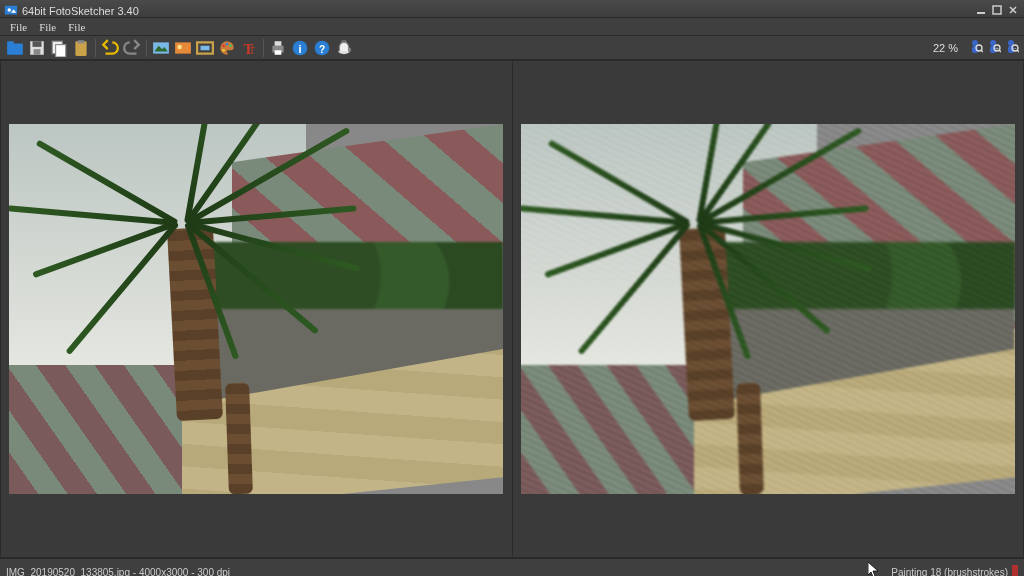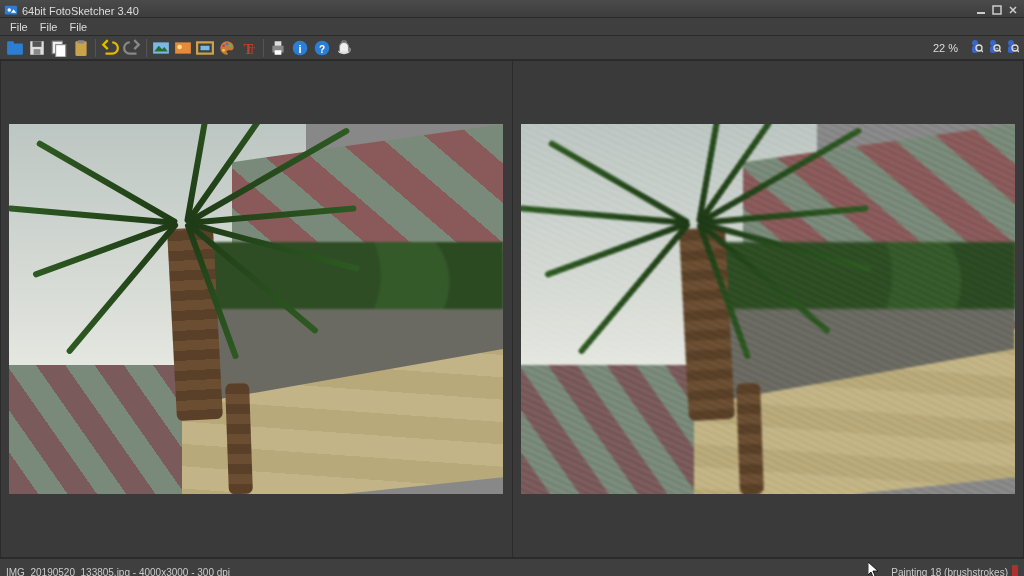--- a/index.html
+++ b/index.html
@@ -5,21 +5,21 @@
   * { margin: 0; padding: 0; box-sizing: border-box; }
   html, body { width: 1024px; height: 576px; overflow: hidden; font-family: "Segoe UI", Tahoma, sans-serif; background: #3a3a3a; }
 
   .titlebar { height: 18px; background: linear-gradient(#4a4a4a,#3d3d3d); display: flex; align-items: flex-end; padding: 0 4px; color: #ddd; font-size: 11px; border-bottom: 1px solid #2a2a2a; }
   .titlebar .app-icon { width: 14px; height: 14px; margin-right: 4px; }
   .titlebar .spacer { flex: 1; }
   .titlebar .win-btn { width: 14px; height: 14px; margin-left: 2px; display: flex; align-items: center; justify-content: center; cursor: pointer; }
   .titlebar .win-btn svg { width: 10px; height: 10px; }
 
   .menubar { height: 18px; background: #3f3f3f; display: flex; align-items: center; padding: 0 4px; color: #ddd; font-size: 11px; border-bottom: 1px solid #2a2a2a; }
-  .menubar .mitem { padding: 0 6px; cursor: pointer; }
+  .menubar .mitem { padding: 0 6px; cursor: pointer; font-family: Liberation Serif, serif; }
 
   .toolbar { height: 24px; background: #3f3f3f; display: flex; align-items: center; padding: 0 4px; border-bottom: 1px solid #2a2a2a; }
   .toolbar .tbtn { width: 20px; height: 20px; margin: 0 1px; display: flex; align-items: center; justify-content: center; cursor: pointer; border: 1px solid transparent; border-radius: 2px; }
   .toolbar .tsep { width: 1px; height: 18px; background: #555; margin: 0 3px; }
   .toolbar .spacer { flex: 1; }
   .toolbar .zoom { color: #ddd; font-size: 11px; margin: 0 8px; text-align: center; }
   .toolbar .helper { width: 16px; height: 20px; margin: 0 1px; display: flex; align-items: center; justify-content: center; cursor: pointer; }
 
   .content { height: 498px; background: #3a3a3a; display: flex; padding: 0; }
   .pane { flex: 1; background: #3a3a3a; border: 1px solid #2a2a2a; margin: 0; display: flex; align-items: center; justify-content: center; position: relative; }

